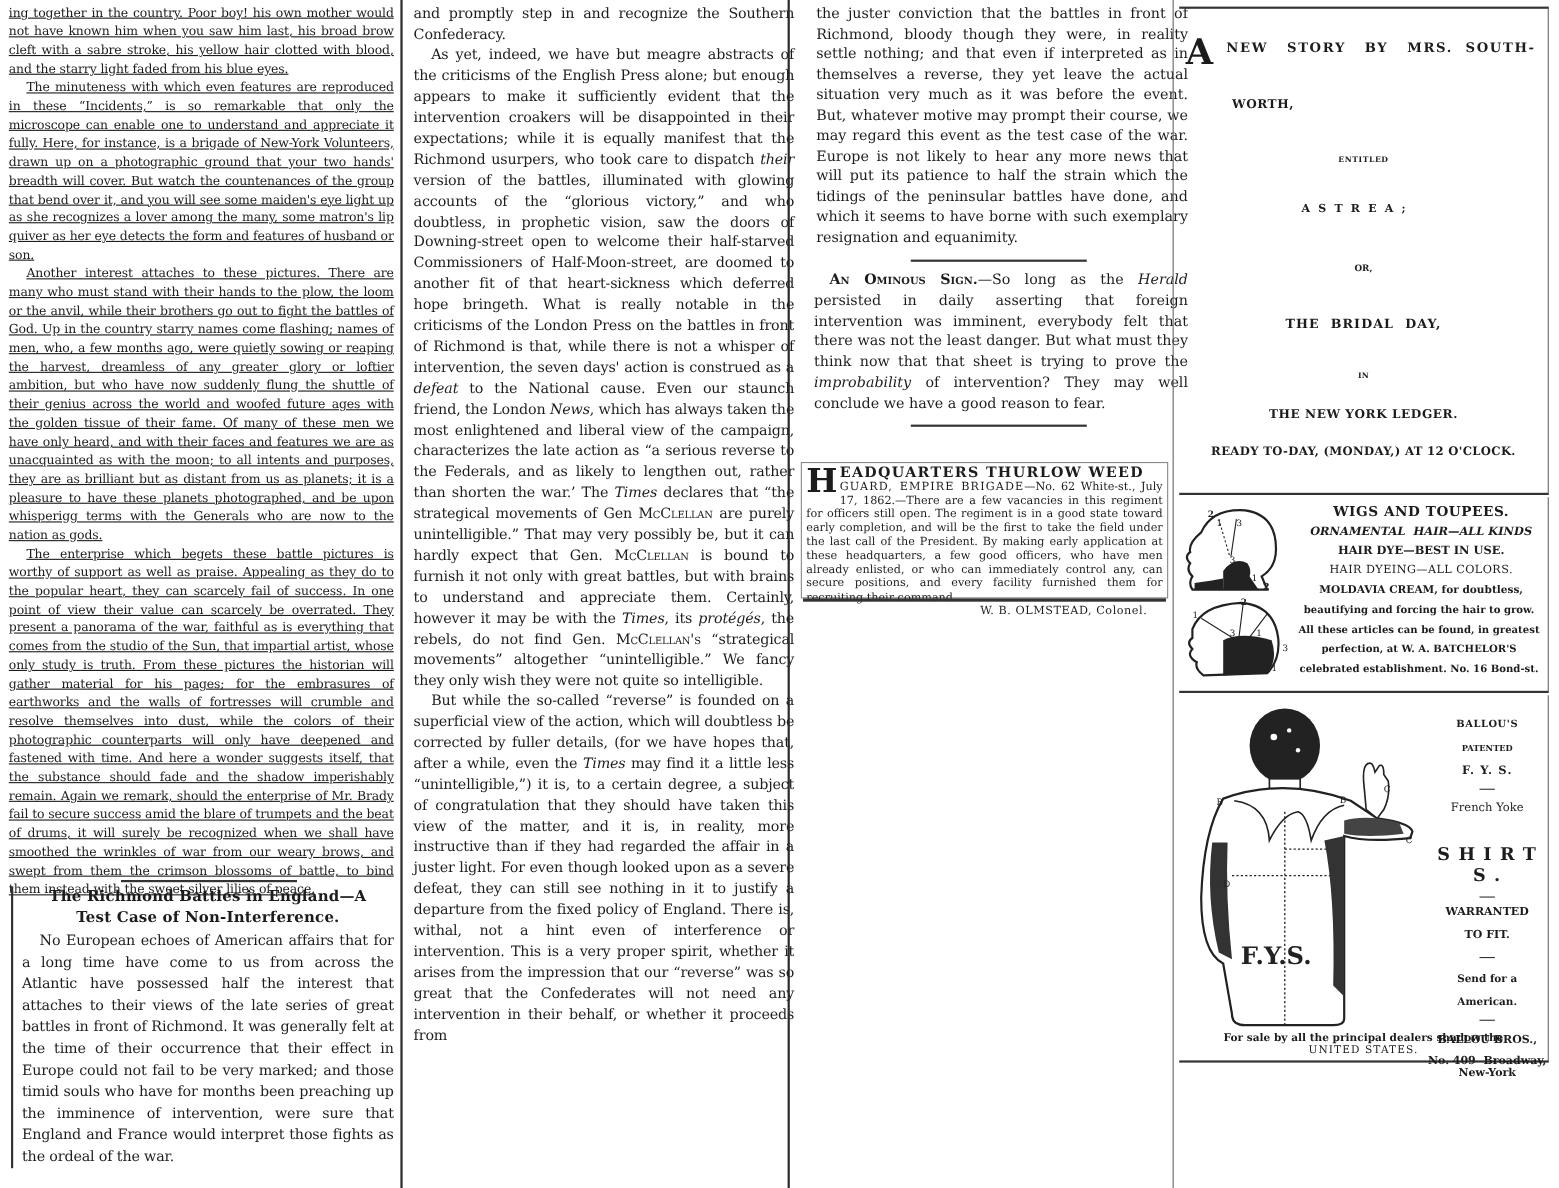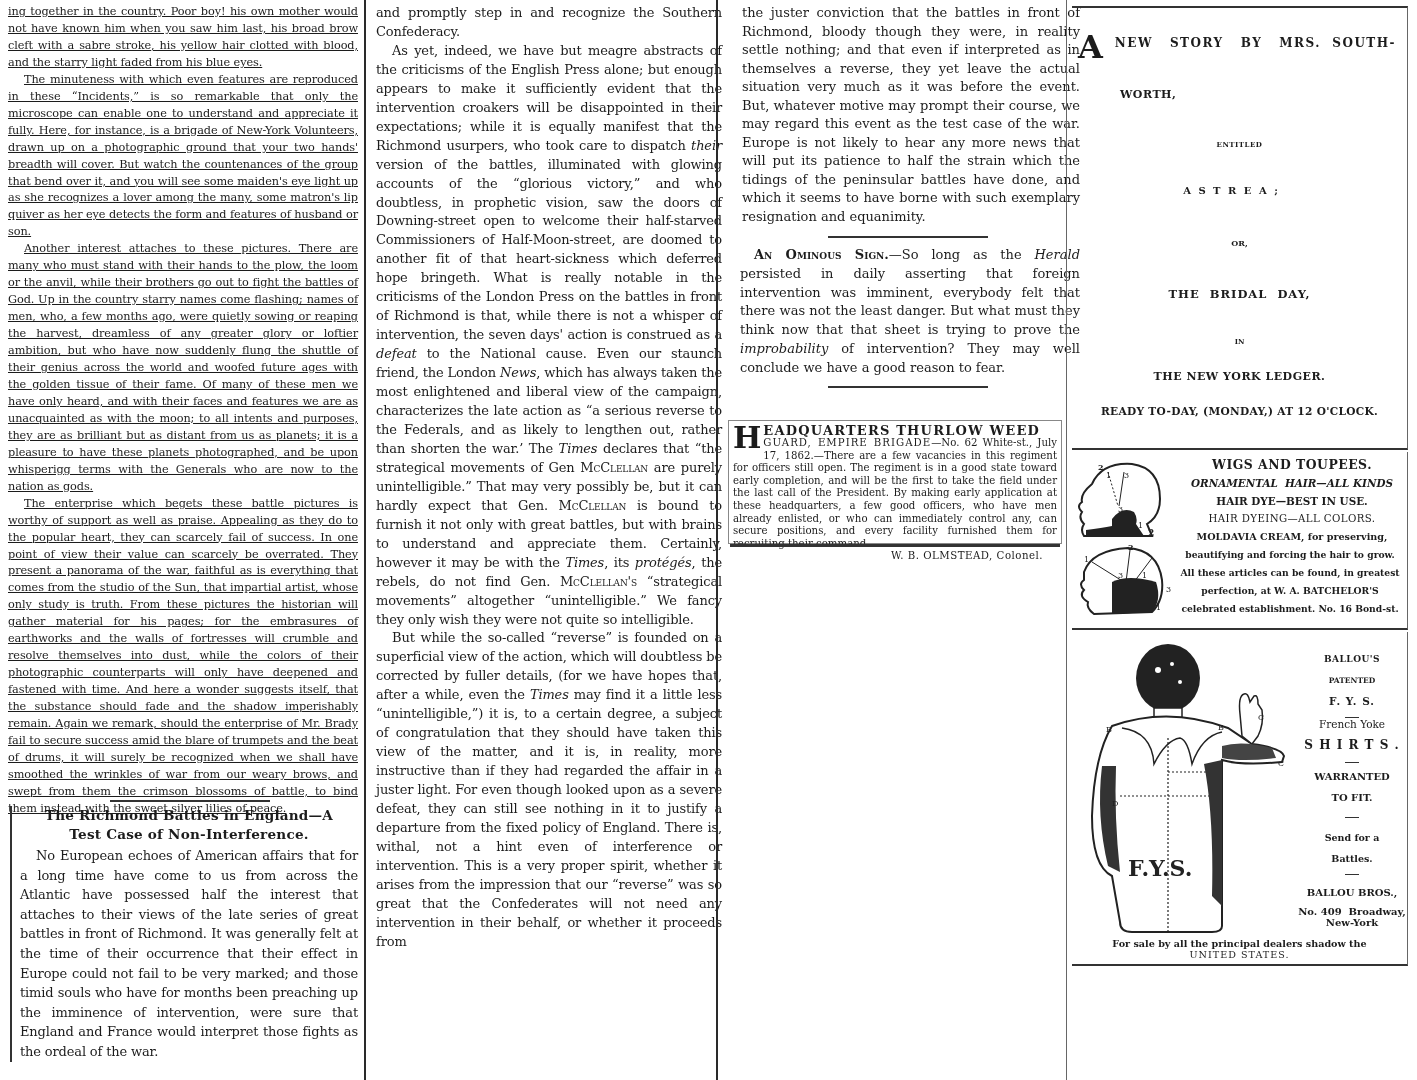--- a/index.html
+++ b/index.html
@@ -114,21 +114,21 @@
     <text x="46" y="124" font-size="8" fill="#222">3</text>
     <text x="70" y="124" font-size="8" fill="#222">1</text>
     <text x="94" y="138" font-size="8" fill="#222">3</text>
     <text x="84" y="156" font-size="8" fill="#222">1</text>
   </svg>
   <div style="position:absolute; left:104px; top:4px; width:232px; text-align:center; font-weight:bold;">
     <div style="font-size:12.4px; line-height:18px; letter-spacing:0.5px;">WIGS AND TOUPEES.</div>
     <div style="font-size:10.4px; line-height:18px; white-space:pre;font-style:italic;">ORNAMENTAL  HAIR—ALL KINDS</div>
     <div style="font-size:10.4px; line-height:18px;">HAIR DYE—BEST IN USE.</div>
     <div style="font-size:10.2px; line-height:18px; font-weight:normal; letter-spacing:0.4px;">HAIR DYEING—ALL COLORS.</div>
-    <div style="font-size:9.6px; line-height:18px;">MOLDAVIA CREAM, for preserving,</div>
+    <div style="font-size:9.6px; line-height:18px;">MOLDAVIA CREAM, for doubtless,</div>
   </div>
   <div style="position:absolute; left:100px; top:94px; width:236px; text-align:center; font-weight:bold; font-size:9.2px; line-height:18px;">
     <div>beautifying and forcing the hair to grow.</div>
     <div style="line-height:18px;">All these articles can be found, in greatest perfection, at W. A. BATCHELOR'S</div>
     <div>celebrated establishment. No. 16 Bond-st.</div>
   </div>
 </div>
 
 <div class="ad-box" style="left:1072px; top:632px; width:336px; height:334px; border-right:1px solid #666; border-bottom:2px solid #333;">
   <svg width="230" height="300" viewBox="0 0 230 300" style="position:absolute; left:0; top:4px;">
@@ -157,28 +157,28 @@
     <text x="186" y="84" font-size="8" fill="#222">C</text>
     <text x="40" y="170" font-size="8" fill="#222">D</text>
     <text x="206" y="130" font-size="8" fill="#222">C</text>
     <text x="56" y="240" font-size="22" font-weight="bold" font-family="DejaVu Serif, serif" fill="#222">F.Y.S.</text>
   </svg>
   <div style="position:absolute; left:226px; top:0; width:108px; text-align:center; font-weight:bold;">
     <div style="font-size:9px; margin-top:22px; letter-spacing:0.5px;">BALLOU'S</div>
     <div style="font-size:7.5px; margin-top:12px;">PATENTED</div>
     <div style="font-size:10.5px; margin-top:10px; letter-spacing:1px;">F. Y. S.</div>
     <div style="width:14px; height:1px; background:#333; margin:10px auto 0;"></div>
-    <div style="font-size:10.5px; font-weight:normal;">French Yoke</div>
-    <div style="font-size:12px; margin-top:8px; letter-spacing:1px;">S H I R T S .</div>
+    <div style="font-size:10.5px; margin-top:10px; font-weight:normal;">French Yoke</div>
+    <div style="font-size:16px; margin-top:27px; letter-spacing:1px;">S H I R T S .</div>
     <div style="width:14px; height:1px; background:#333; margin:10px auto 0;"></div>
     <div style="font-size:10px; margin-top:8px;">WARRANTED</div>
     <div style="font-size:10px; margin-top:10px;">TO FIT.</div>
     <div style="width:14px; height:1px; background:#333; margin:14px auto 0;"></div>
     <div style="font-size:9.5px; margin-top:14px;">Send for a</div>
-    <div style="font-size:9.5px; margin-top:10px;">Battles.</div>
+    <div style="font-size:9.5px; margin-top:10px;">American.</div>
     <div style="width:14px; height:1px; background:#333; margin:10px auto 0;"></div>
     <div style="font-size:10px; margin-top:12px;">BALLOU BROS.,</div>
     <div style="font-size:10px; margin-top:8px; white-space:pre;">No. 409  Broadway,</div>
     <div style="font-size:10px; margin-top:0;">New-York</div>
   </div>
   <div style="position:absolute; left:0; right:0; top:306px; text-align:center; font-weight:bold; font-size:9.6px; line-height:11px;">
     <div>For sale by all the principal dealers shadow the</div>
     <div style="font-weight:normal; letter-spacing:1px;">UNITED STATES.</div>
   </div>
 </div>

